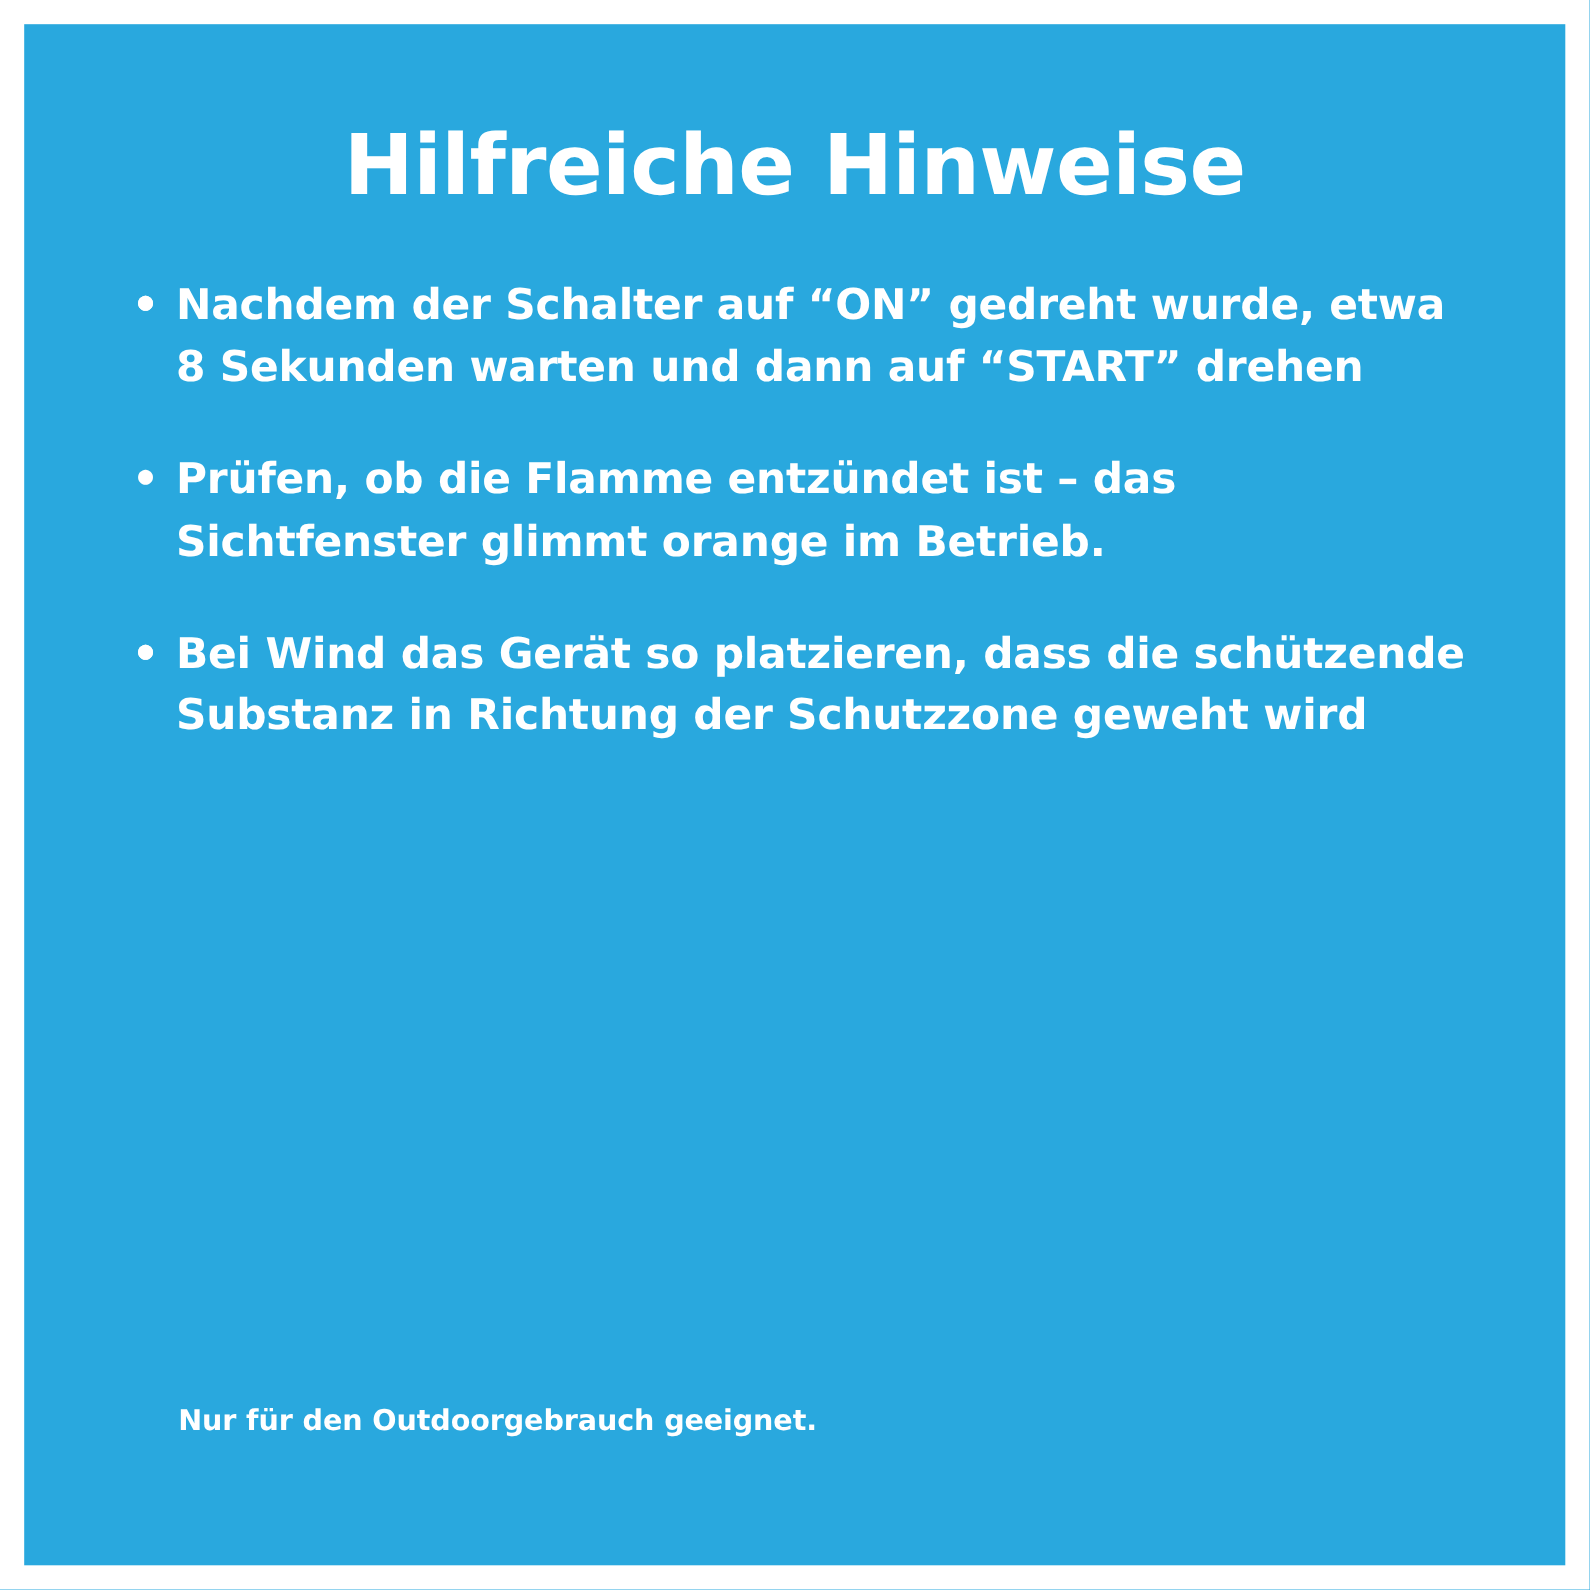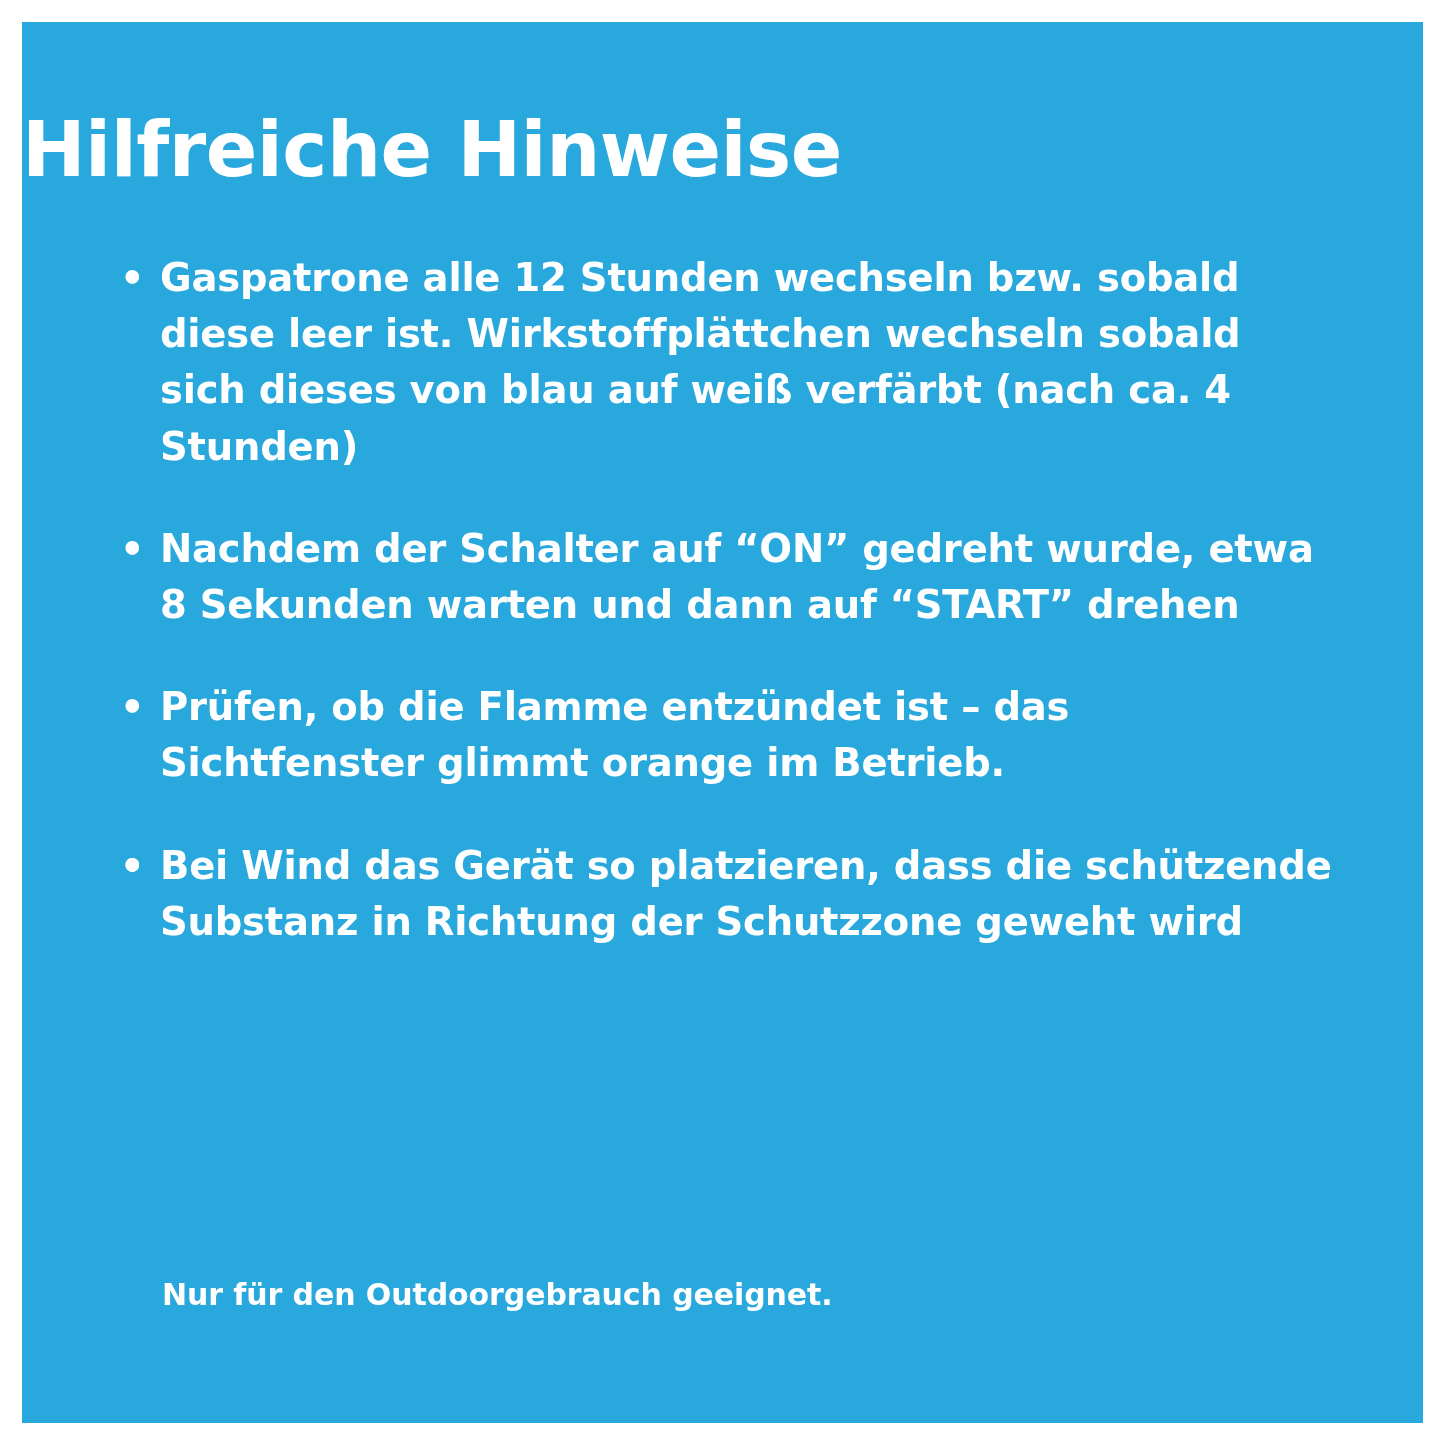--- a/index.html
+++ b/index.html
@@ -22,21 +22,21 @@
     background: #29a8de;
     box-sizing: border-box;
     padding: 0;
   }
   .title {
     color: #ffffff;
     font-family: "DejaVu Sans", sans-serif;
     font-weight: bold;
     font-size: 76px;
     line-height: 1.0;
-    text-align: left;
+    text-align: center;
     margin: 0;
     padding-top: 90px;
     letter-spacing: -0.5px;
   }
   .tips {
     margin: 0;
     padding: 0;
     list-style: none;
     margin-top: 62px;
     padding-left: 90px;
@@ -61,34 +61,33 @@
     line-height: 1.46;
     color: #ffffff;
   }
   .footnote {
     position: absolute;
     left: 140px;
     top: 1255px;
     color: #ffffff;
     font-family: "DejaVu Sans", sans-serif;
     font-weight: bold;
-    font-size: 30px;
+    font-size: 26px;
     letter-spacing: -0.1px;
   }
 </style>
 </head>
 <body>
 
 <div class="panel">
   <h1 class="title">Hilfreiche Hinweise</h1>
 
   <ul class="tips">
     <li class="tip">
       <span class="bullet">•</span>
-      <span>Gaspatrone alle 12 Stunden wechseln bzw. sobald diese leer ist. Wirkstoffplättchen wechseln sobald sich dieses von blau auf weiß verfärbt (nach ca. 4 Stunden)</span>
     </li>
     <li class="tip">
       <span class="bullet">•</span>
       <span>Nachdem der Schalter auf “ON” gedreht wurde, etwa 8 Sekunden warten und dann auf “START” drehen</span>
     </li>
     <li class="tip">
       <span class="bullet">•</span>
       <span>Prüfen, ob die Flamme entzündet ist – das Sichtfenster glimmt orange im Betrieb.</span>
     </li>
     <li class="tip">

